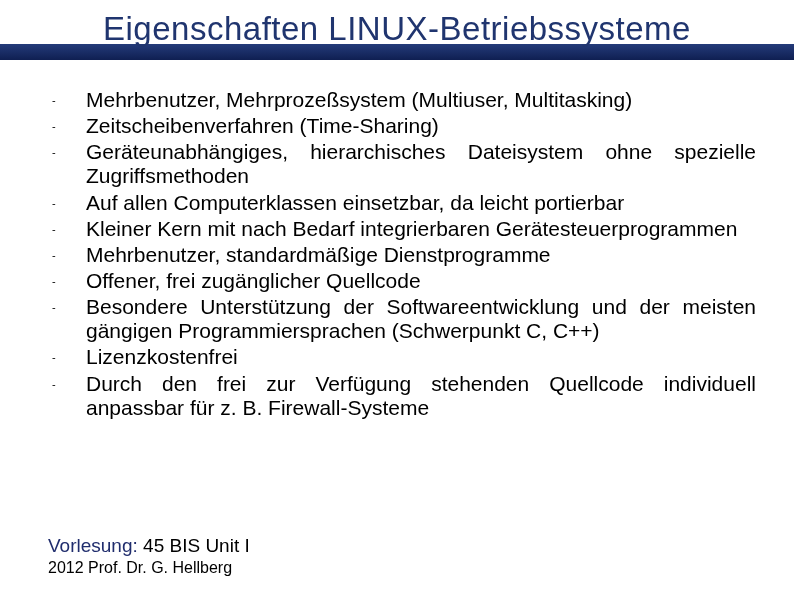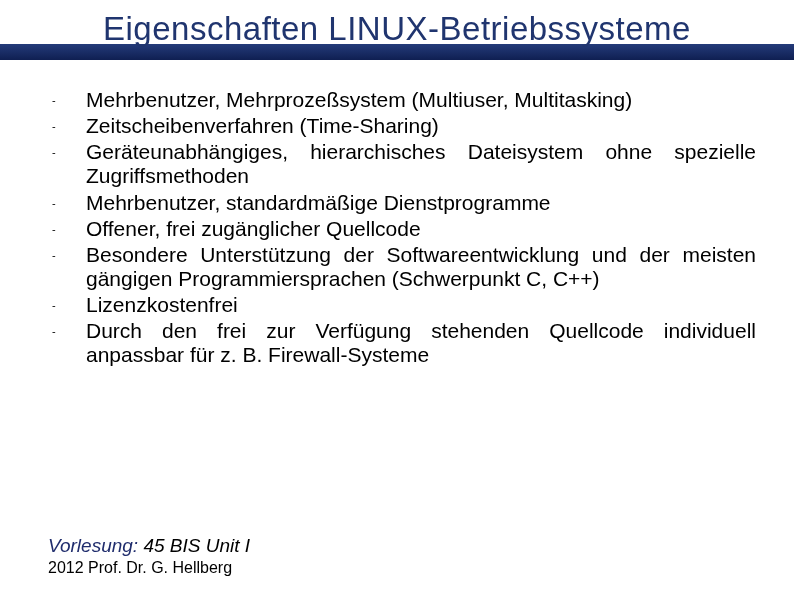--- a/index.html
+++ b/index.html
@@ -69,21 +69,20 @@
   }
   .footer {
     position: absolute;
     left: 48px;
     bottom: 18px;
     right: 48px;
   }
   .lecture-line {
     font-size: 19px;
     color: #000;
-    font-style: italic;
   }
   .lecture-label {
     color: #202d6d;
   }
   .subfoot {
     font-size: 16px;
     color: #000;
     margin-top: 2px;
   }
   .logo {
@@ -101,20 +100,22 @@
 <div class="slide">
 
   <div class="title-band"></div>
   <div class="title-text">Eigenschaften LINUX-Betriebssysteme</div>
 
   <div class="content">
     <ul class="bullets">
       <li>Mehrbenutzer, Mehrprozeßsystem (Multiuser, Multitasking)</li>
       <li>Zeitscheibenverfahren (Time-Sharing)</li>
       <li>Geräteunabhängiges, hierarchisches Dateisystem ohne spezielle Zugriffsmethoden</li>
+      <li>Auf allen Computerklassen einsetzbar, da leicht portierbar</li>
+      <li>Kleiner Kern mit nach Bedarf integrierbaren Gerätesteuerprogrammen</li>
       <li>Mehrbenutzer, standardmäßige Dienstprogramme</li>
       <li>Offener, frei zugänglicher Quellcode</li>
       <li>Besondere Unterstützung der Softwareentwicklung und der meisten gängigen Programmiersprachen (Schwerpunkt C, C++)</li>
       <li>Lizenzkostenfrei</li>
       <li>Durch den frei zur Verfügung stehenden Quellcode individuell anpassbar für z. B. Firewall-Systeme</li>
     </ul>
   </div>
 
   <div class="footer">
     <div class="lecture-line">

